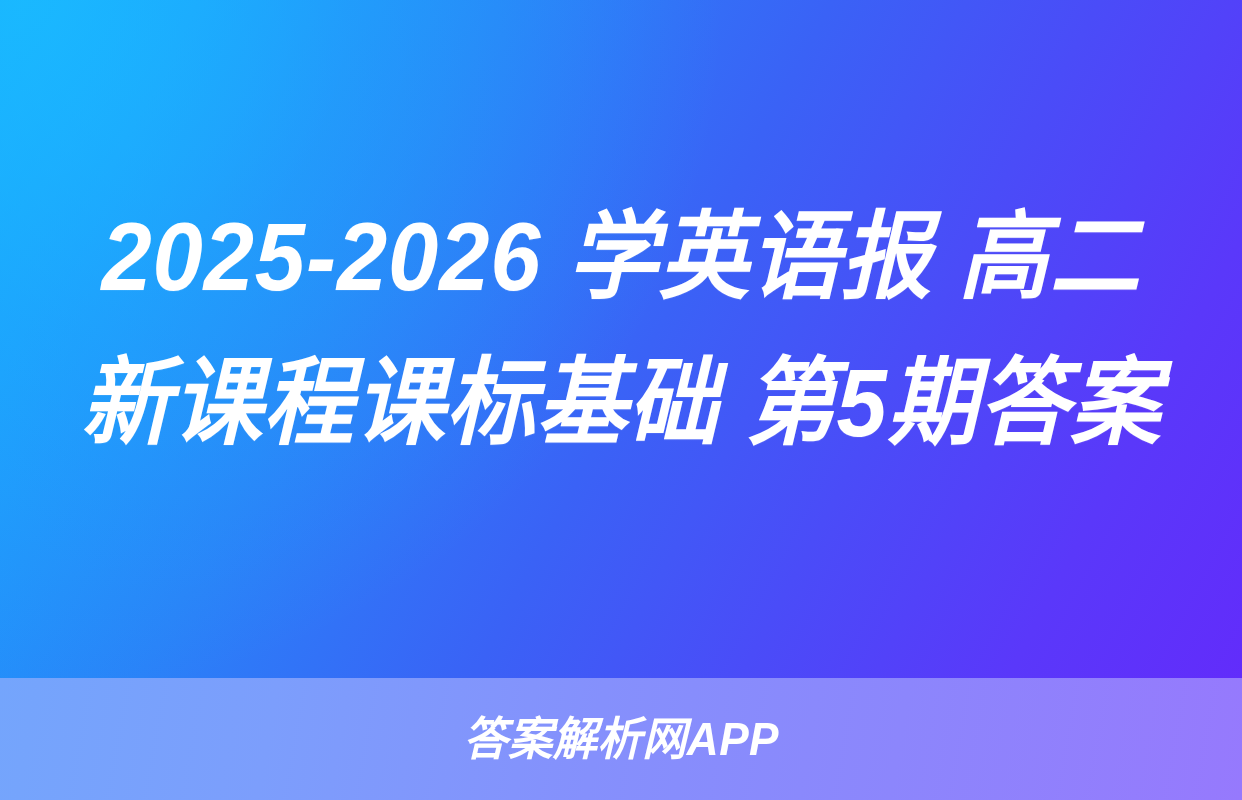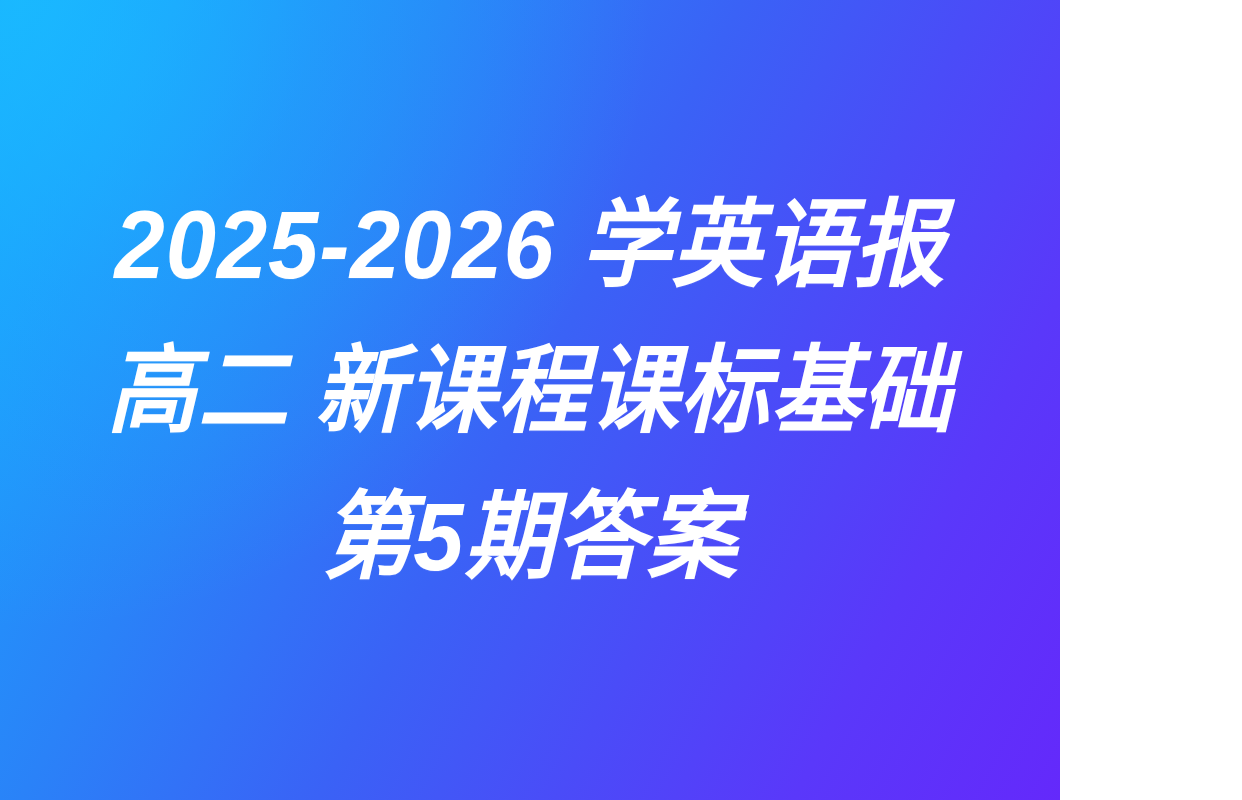--- a/index.html
+++ b/index.html
@@ -11,21 +11,21 @@
   body {
     width: 1242px;
     height: 800px;
     overflow: hidden;
     font-family: "Liberation Sans", "DejaVu Sans", sans-serif;
     background: #ffffff;
   }
 
   .card {
     position: relative;
-    width: 1060px;
+    width: 1242px;
     height: 800px;
     overflow: hidden;
     display: flex;
     flex-direction: column;
   }
 
   
   .card-backdrop {
     position: absolute;
     inset: 0;
@@ -116,14 +116,17 @@
 <body>
 
 <div class="card">
 
   <div class="card-backdrop"></div>
 
   <div class="headline-region">
     <h1 class="headline">2025-2026 学英语报 高二 新课程课标基础 第5期答案</h1>
   </div>
 
+  <div class="app-bar">
+    <span class="app-bar-label">答案解析网APP</span>
+  </div>
 
 </div>
 
 </body></html>

